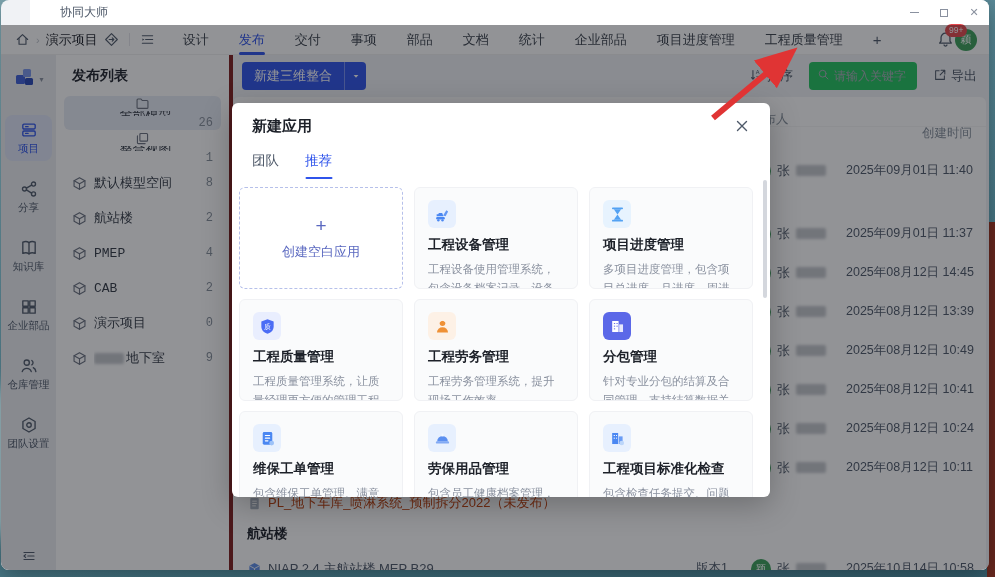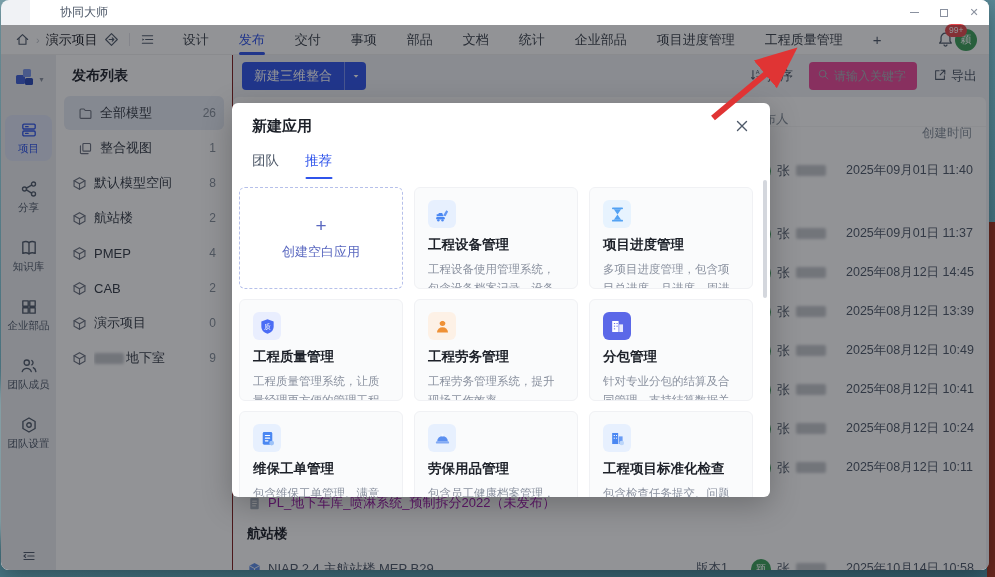--- a/index.html
+++ b/index.html
@@ -62,46 +62,46 @@
                display:flex; flex-direction:column; align-items:center; gap:3px; color:#4e5969; cursor:pointer; }
   .rail-item .ri-icon { width:18px; height:18px; }
   .rail-item .ri-icon svg { width:18px; height:18px; }
   .rail-item .ri-label { font-size:10.5px; }
   .rail-item.active { background:#dfe6f7; color:#2f54eb; }
   .rail-collapse { position:absolute; bottom:6px; left:50%; transform:translateX(-50%);
                    width:16px; height:16px; color:#4e5969; }
   .rail-collapse svg { width:16px; height:16px; }
 
   
-  .pubside { width:177px; background:#fff; border-right:1px solid #7f1d1d; padding-top:12px; }
+  .pubside { width:177px; background:#fff; border-right:4px solid #7f1d1d; padding-top:12px;font-family:Liberation Mono, monospace; }
   .pubside-title { font-size:14px; font-weight:bold; padding:0 16px 10px; }
   .side-item { display:flex; align-items:center; height:34px; margin:1px 8px; padding:0 8px;
                border-radius:6px; cursor:pointer; }
-  .side-item.indent { padding-left:14px; }
+  .side-item.indent { padding-left:14px;flex-direction:column; }
   .side-item.active { background:#e8ecf5; }
   .side-item .si-icon { width:15px; height:15px; color:#6b7280; margin-right:7px; flex:none; }
   .side-item .si-icon svg { width:15px; height:15px; }
   .side-item .si-label { font-size:13px; color:#333a45; white-space:nowrap; overflow:hidden; display:flex; align-items:center; }
   .side-item .si-count { margin-left:auto; font-size:12px; color:#86909c; }
   .redact { display:inline-block; width:30px; height:11px; background:#c4c7cc; border-radius:2px;
             filter:blur(1.5px); margin-right:2px; }
 
   
   .main { flex:1; display:flex; flex-direction:column; min-width:0; }
   .toolbar { height:42px; display:flex; align-items:center; padding:0 12px 0 9px; }
   .btn-new { display:flex; height:28px; border-radius:4px; overflow:hidden; cursor:pointer; }
   .btn-new .bn-main { background:#2f54eb; color:#fff; font-size:13px; padding:0 12px;
                       display:flex; align-items:center; }
   .btn-new .bn-caret { background:#2f54eb; border-left:1px solid rgba(255,255,255,.35);
                        width:22px; display:flex; align-items:center; justify-content:center; color:#fff; }
   .btn-new .bn-caret svg { width:10px; height:10px; }
   .toolbar-right { margin-left:auto; display:flex; align-items:center; gap:16px; }
   .tool-link { display:flex; align-items:center; gap:4px; font-size:13px; color:#4e5969; cursor:pointer; }
   .tool-link svg { width:14px; height:14px; }
-  .search-box { width:108px; height:28px; background:#ec4899; border-radius:4px;
+  .search-box { width:108px; height:28px; background:#22c55e; border-radius:4px;
                 display:flex; align-items:center; padding:0 8px; gap:4px; color:#a8aeb8; }
   .search-box svg { width:13px; height:13px; flex:none; }
   .search-box input { border:none; outline:none; background:transparent; width:74px;
                       font-size:12px; color:#333; font-family:inherit; }
   .search-box input::placeholder { color:#a8aeb8; }
 
   
   .panel { background:#fff; border-radius:6px 6px 0 0; margin:0 3px 0 0; flex:1; overflow:hidden; }
   .lhead, .lrow { display:grid; grid-template-columns:minmax(0,1fr) 55px 95px 140px; align-items:center; }
   .lhead { height:30px; font-size:12.5px; color:#86909c; border-bottom:1px solid #f5f5f6; }
@@ -112,21 +112,21 @@
   .lrow .c-name svg { width:15px; height:15px; flex:none; }
   .lrow .c-ver { font-size:12.5px; color:#4e5969; }
   .lrow .c-pub { display:flex; align-items:center; gap:6px; font-size:13px; color:#4e5969; }
   .lrow .c-time { text-align:right; padding-right:14px; font-size:12.5px; color:#4e5969; white-space:nowrap; }
   .avatar { width:20px; height:20px; border-radius:50%; background:#3ba05a; color:#fff; flex:none;
             font-size:10px; display:flex; align-items:center; justify-content:center; }
   .lspacer { height:24px; }
   .lgroup { height:30px; display:flex; align-items:center; padding-left:14px;
             font-size:13.5px; font-weight:bold; color:#1d2129; }
   .lfile { height:32px; display:flex; align-items:center; gap:6px; padding-left:14px;
-           font-size:13px; color:#a21caf; }
+           font-size:13px; color:#c2410c; }
   .lfile svg { width:15px; height:15px; flex:none; }
 
   
   .dim { position:absolute; left:0; right:0; top:25px; bottom:0;
          background:rgba(18,20,26,.46); z-index:40; }
 
   
   .modal { position:absolute; left:231px; top:103px; width:538px; height:394px; background:#fff;
            border-radius:6px; z-index:50; box-shadow:0 8px 30px rgba(0,0,0,.25); overflow:hidden; }
   .modal-head { display:flex; align-items:center; padding:14px 18px 0 20px; }
@@ -276,21 +276,21 @@
                 </svg></span>
     <span class="ri-label">企业部品</span>
   </div>
 
   <div class="rail-item">
     <span class="ri-icon"><svg viewBox="0 0 16 16" fill="none" stroke="currentColor" stroke-width="1.2" stroke-linecap="round" stroke-linejoin="round">
                   <circle cx="6" cy="5" r="2.3"></circle>
                   <path d="M2 13a4.2 4.2 0 0 1 8 0"></path>
                   <path d="M10.5 3.1a2.3 2.3 0 0 1 0 3.9M11.8 9.5a4.3 4.3 0 0 1 2.3 3.5"></path>
                 </svg></span>
-    <span class="ri-label">团队成员</span>
+    <span class="ri-label">仓库管理</span>
   </div>
 
   <div class="rail-item">
     <span class="ri-icon"><svg viewBox="0 0 16 16" fill="none" stroke="currentColor" stroke-width="1.2" stroke-linecap="round" stroke-linejoin="round">
                   <path d="M8 1.8 13.4 4.9v6.2L8 14.2 2.6 11.1V4.9Z"></path>
                   <circle cx="8" cy="8" r="2"></circle>
                 </svg></span>
     <span class="ri-label">团队设置</span>
   </div>
 </div>

